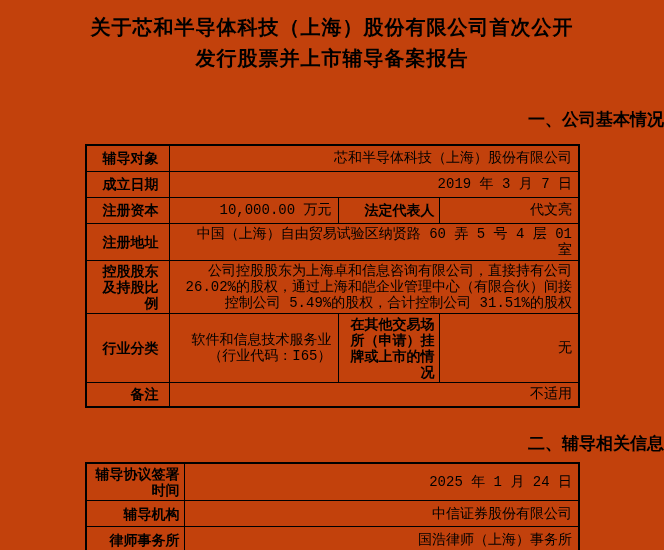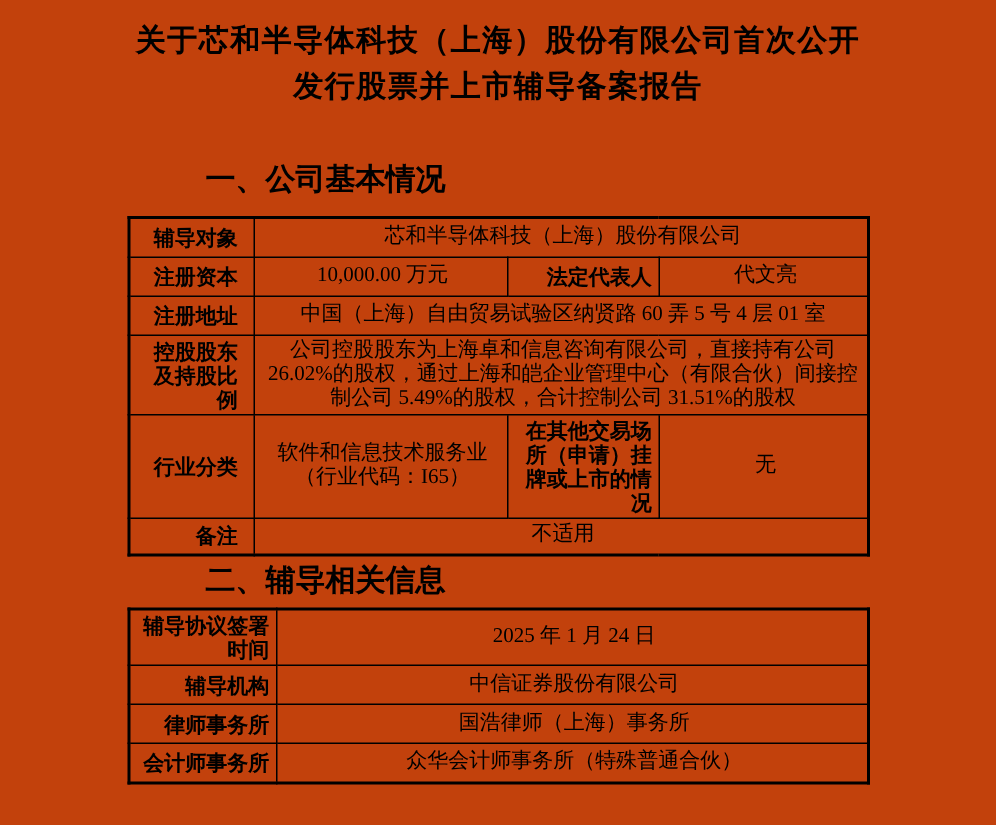--- a/index.html
+++ b/index.html
@@ -19,24 +19,25 @@
     font-family: "Liberation Serif", "DejaVu Serif", serif;
     font-weight: bold;
     font-size: 20px;
     line-height: 31px;
     letter-spacing: 1px;
   }
   .section-heading {
     margin: 36px 0 0 137px;
     font-family: "Liberation Sans", "DejaVu Sans", sans-serif;
     font-weight: bold;
-    font-size: 20px;
+    font-size: 17px;
     line-height: 20px;
+    text-align: right;
   }
-  .section-heading.second { margin-top: 6px; font-family: Liberation Serif, serif; }
+  .section-heading.second { margin-top: 26px; font-family: Liberation Serif, serif; }
   table.info-table {
     margin: 14px 0 0 85px;
     width: 493px;
     border-collapse: collapse;
     border: 2px solid #000000;
     table-layout: fixed;
   }
   table.info-table.second { margin-top: 8px; }
   table.info-table td {
     border: 1px solid #000000;
@@ -46,22 +47,22 @@
     overflow: hidden;
   }
   td.lbl {
     font-family: "Liberation Sans", "DejaVu Sans", sans-serif;
     font-weight: bold;
     text-align: right;
     padding: 2px 10px;
   }
   td.lbl-wide { padding: 2px 4px; }
   td.val {
-    font-family: Liberation Serif, serif;
-    text-align: center;
+    font-family: Liberation Mono, monospace;
+    text-align: right;
     padding: 2px 6px 2px 9px;
   }
   tr.h26 { height: 26px; }
   tr.h32 { height: 32px; padding-left: 24px; }
   tr.h48 { height: 48px; }
   tr.h54 { height: 54px; }
   tr.h25 { height: 25px; }
 </style>
 </head>
 <body>
@@ -79,20 +80,24 @@
     <colgroup>
       <col style="width:83px">
         <col style="width:169px">
         <col style="width:101px">
         <col style="width:140px">
     </colgroup>
     <tbody>
       <tr class="h26">
         <td class="lbl">辅导对象</td>
         <td class="val" colspan="3">芯和半导体科技（上海）股份有限公司</td>
+      </tr>
+      <tr class="h26">
+        <td class="lbl">成立日期</td>
+        <td class="val" colspan="3">2019 年 3 月 7 日</td>
       </tr>
       <tr class="h26">
         <td class="lbl">注册资本</td>
         <td class="val">10,000.00 万元</td>
         <td class="lbl lbl-wide">法定代表人</td>
         <td class="val">代文亮</td>
       </tr>
       <tr class="h26">
         <td class="lbl">注册地址</td>
         <td class="val" colspan="3">中国（上海）自由贸易试验区纳贤路 60 弄 5 号 4 层 01 室</td>

